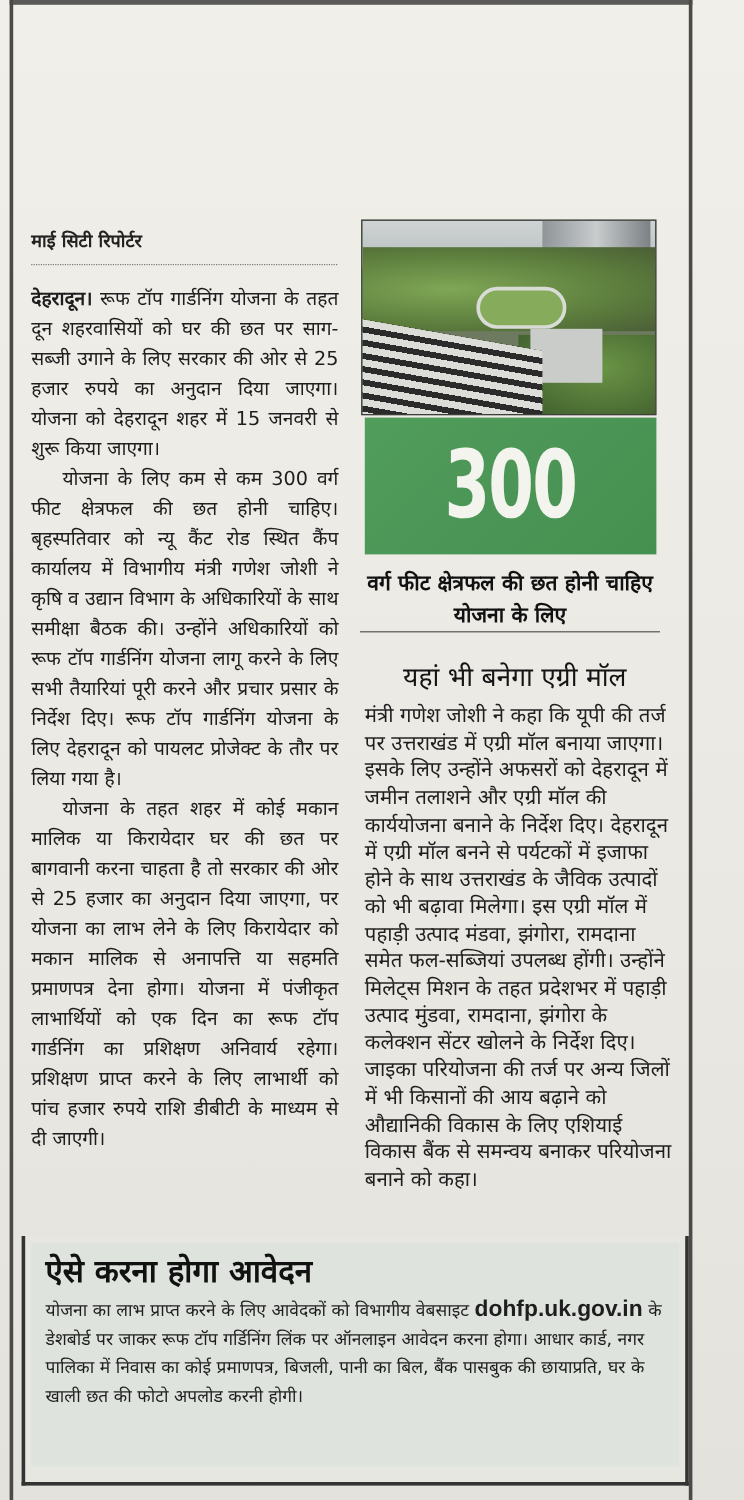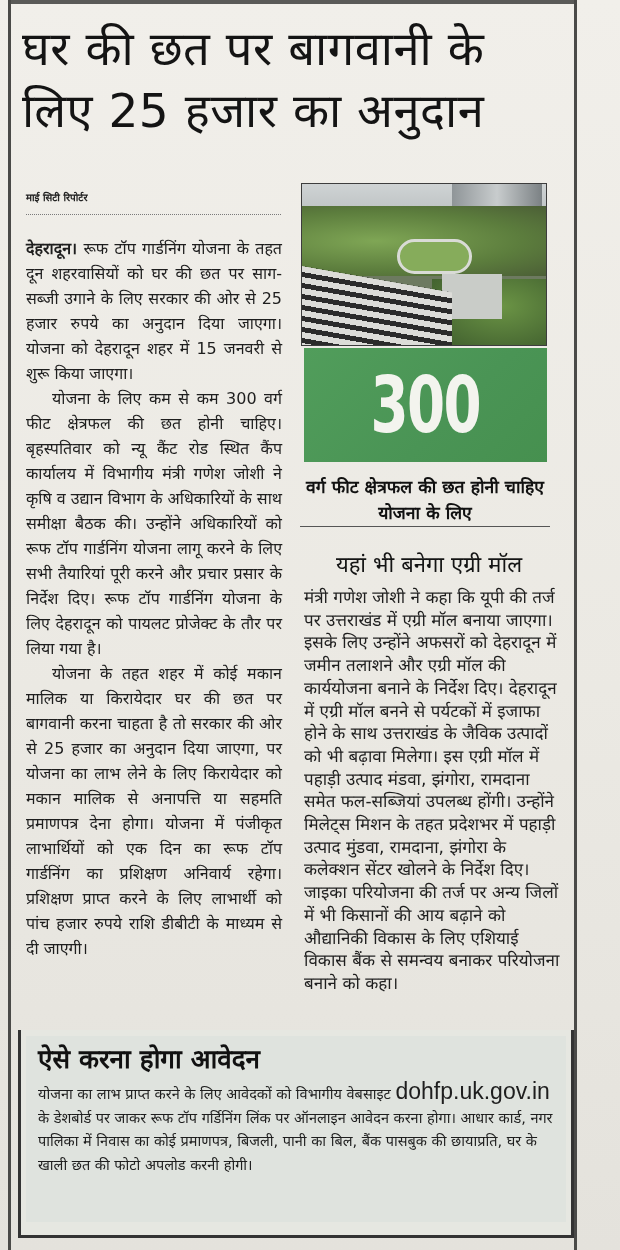--- a/index.html
+++ b/index.html
@@ -27,21 +27,21 @@
     background: #5a5a58;
   }
   .headline {
     position: absolute; left: 22px; top: 18px; width: 550px;
     font-family: "DejaVu Sans", sans-serif;
     font-size: 47px; line-height: 62px; font-weight: normal;
     color: #141414; letter-spacing: 0.5px;
   }
   .byline {
     position: absolute; left: 26px; top: 190px; width: 255px;
-    font-size: 10px; font-weight: bold; color: #222;
+    font-size: 15px; font-weight: bold; color: #222;
     padding-bottom: 10px;
     border-bottom: 1px dotted #7a7a7a;
   }
   .col-left {
     position: absolute; left: 26px; top: 236px; width: 256px;
     font-size: 16px; line-height: 25px; text-align: justify;
     color: #1e1e1e;
   }
   .col-left p { margin: 0; }
   .col-left p.indent { text-indent: 26px; }
@@ -107,33 +107,32 @@
     background: #dfe3de;
   }
   .apply-heading {
     position: absolute; left: 38px; top: 1040px; width: 500px;
     font-size: 26px; font-weight: bold; color: #111;
   }
   .apply-body {
     position: absolute; left: 38px; top: 1080px; width: 524px;
     font-size: 14.5px; line-height: 23.5px; color: #1e1e1e;
   }
-  .apply-url { font-family: "Liberation Sans", sans-serif; font-size: 23px; }
+  .apply-url { font-family: "Liberation Sans", sans-serif; font-size: 19px; font-weight: bold; }
 </style>
 </head>
 <body>
 
 <div class="paper"></div>
 <div class="top-rule"></div>
 <div class="left-rule"></div>
 <div class="right-rule"></div>
 
 <h1 class="headline">
-  <span>घर की छत पर बागवानी के</span><br>
-  <span>लिए 25 हजार का अनुदान</span>
+  <br>
 </h1>
 
 <div class="byline">माई सिटी रिपोर्टर</div>
 
 <div class="col-left">
   <p><span class="dateline">देहरादून।</span> <span>रूफ टॉप गार्डनिंग योजना के तहत दून शहरवासियों को घर की छत पर साग-सब्जी उगाने के लिए सरकार की ओर से 25 हजार रुपये का अनुदान दिया जाएगा। योजना को देहरादून शहर में 15 जनवरी से शुरू किया जाएगा।</span></p>
   <p class="indent">योजना के लिए कम से कम 300 वर्ग फीट क्षेत्रफल की छत होनी चाहिए। बृहस्पतिवार को न्यू कैंट रोड स्थित कैंप कार्यालय में विभागीय मंत्री गणेश जोशी ने कृषि व उद्यान विभाग के अधिकारियों के साथ समीक्षा बैठक की। उन्होंने अधिकारियों को रूफ टॉप गार्डनिंग योजना लागू करने के लिए सभी तैयारियां पूरी करने और प्रचार प्रसार के निर्देश दिए। रूफ टॉप गार्डनिंग योजना के लिए देहरादून को पायलट प्रोजेक्ट के तौर पर लिया गया है।</p>
   <p class="indent">योजना के तहत शहर में कोई मकान मालिक या किरायेदार घर की छत पर बागवानी करना चाहता है तो सरकार की ओर से 25 हजार का अनुदान दिया जाएगा, पर योजना का लाभ लेने के लिए किरायेदार को मकान मालिक से अनापत्ति या सहमति प्रमाणपत्र देना होगा। योजना में पंजीकृत लाभार्थियों को एक दिन का रूफ टॉप गार्डनिंग का प्रशिक्षण अनिवार्य रहेगा। प्रशिक्षण प्राप्त करने के लिए लाभार्थी को पांच हजार रुपये राशि डीबीटी के माध्यम से दी जाएगी।</p>
 </div>
 

